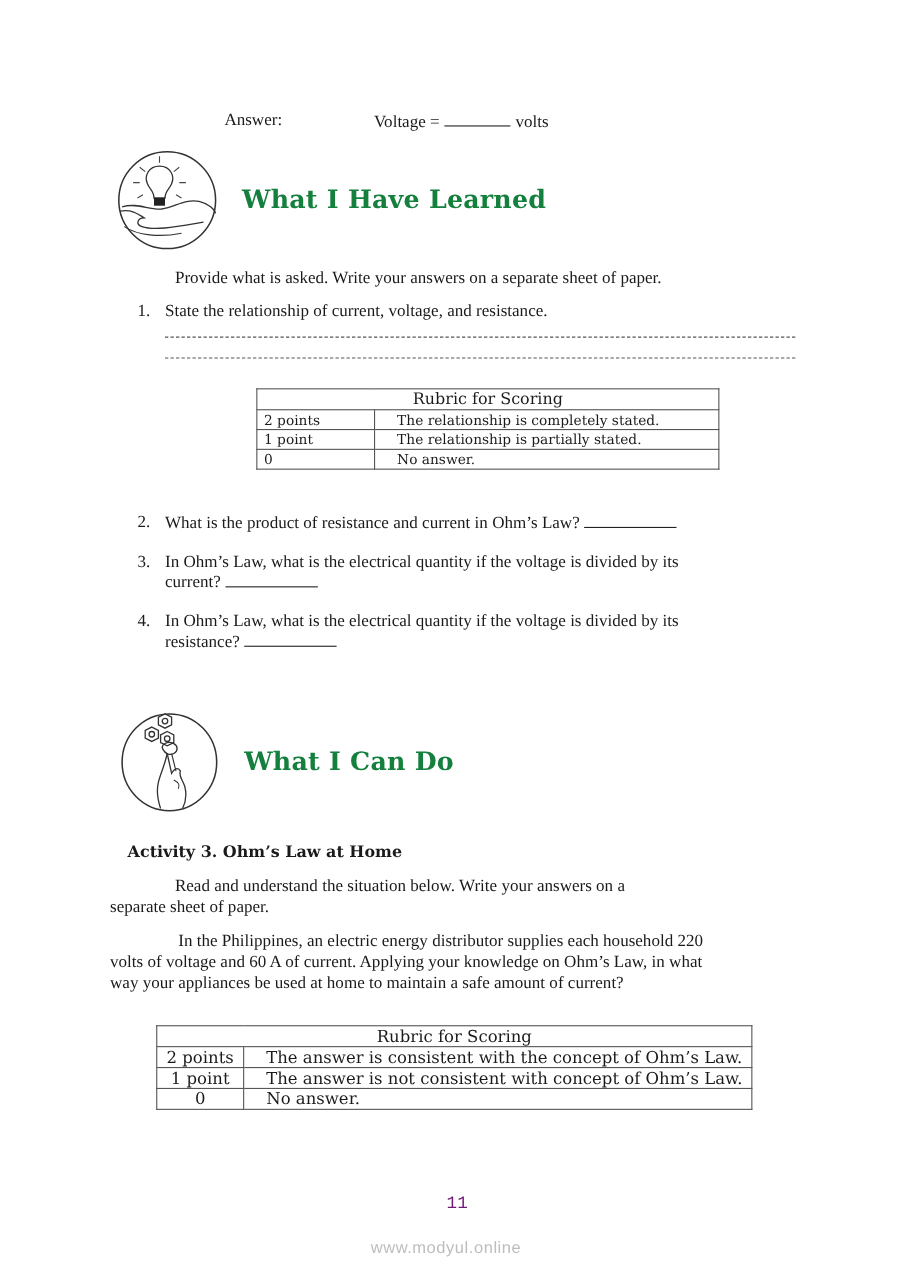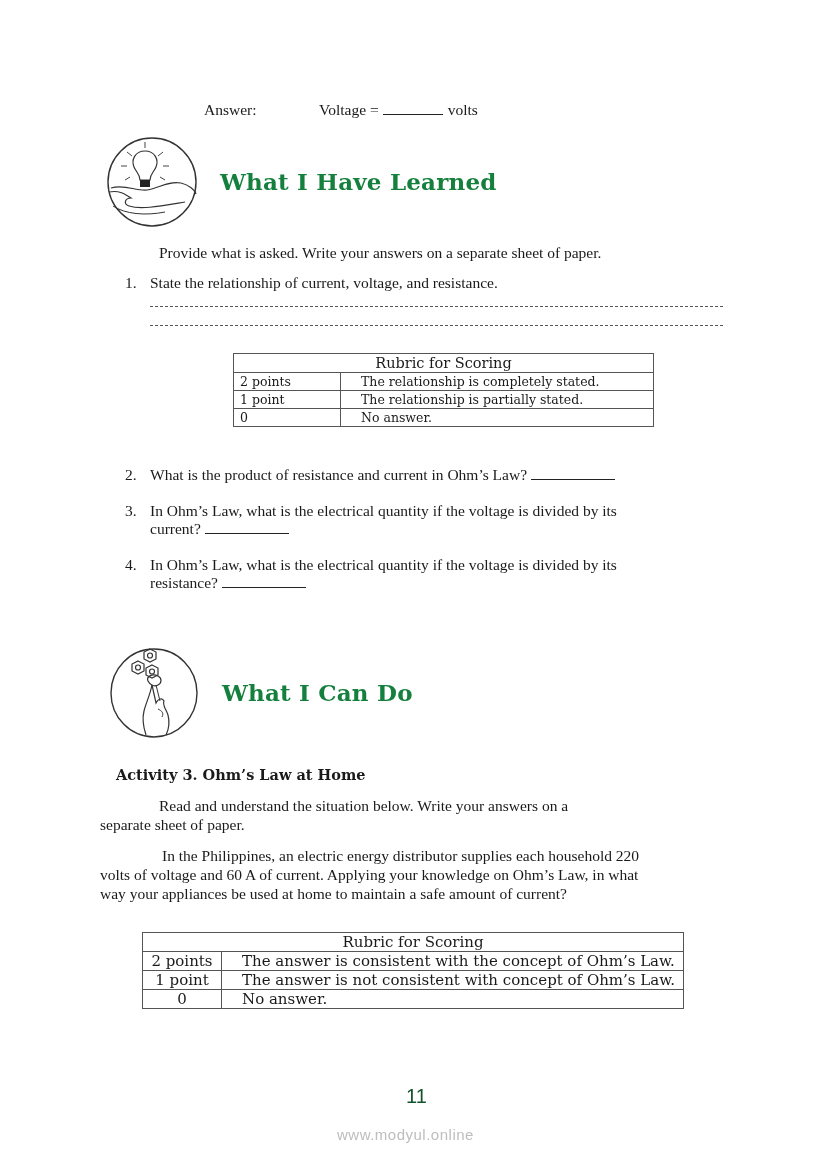--- a/index.html
+++ b/index.html
@@ -34,28 +34,28 @@
     table.rubric td.head { text-align: center; padding: 0; }
     #rubric1 { left: 233px; top: 353px; width: 421px; font-size: 12.5px; }
     #rubric1 td { height: 17px; line-height: 17px; }
     #rubric1 td.head { font-size: 14.5px; height: 18px; }
     #rubric1 td.pts { width: 100px; }
     #rubric2 { left: 142px; top: 932px; width: 542px; font-size: 15px; }
     #rubric2 td { height: 18px; line-height: 18px; }
     #rubric2 td.pts { width: 78px; text-align: center; padding: 0; }
     #rubric2 td.desc { padding-left: 20px; }
     .bold-sans { font-family: "DejaVu Serif", "Liberation Serif", serif; font-weight: bold; font-size: 14.5px; }
-    .footer-page { font-family: Liberation Sans, sans-serif; font-size: 20px; color: #14532d; }
+    .footer-page { font-family: Liberation Mono, monospace; font-size: 16px; color: #701a75; }
     .footer-url { font-family: "Liberation Sans", "DejaVu Sans", sans-serif; font-size: 15px; color: #bdbdbd; letter-spacing: 0.5px; }
   </style>
 </head>
 <body>
 
 <div class="abs txt serif" style="left:204px; top:100px;">Answer:</div>
-<div class="abs txt serif" style="left:319px; top:100px;">
+<div class="abs txt serif" style="left:340px; top:100px;">
   <span>Voltage =</span><span class="blank" style="width:60px; margin-right:5px;"></span><span>volts</span>
 </div>
 
 <svg class="icon-circle" style="left:105px; top:136px;" width="96" height="92" viewBox="0 0 96 92">
   <ellipse cx="47" cy="46" rx="44" ry="44" fill="none" stroke="#333" stroke-width="1.4"></ellipse>
 
   <g stroke="#444" stroke-width="1">
     <line x1="40" y1="6" x2="40" y2="12"></line>
     <line x1="22" y1="16" x2="27" y2="20"></line>
     <line x1="58" y1="16" x2="53" y2="20"></line>

